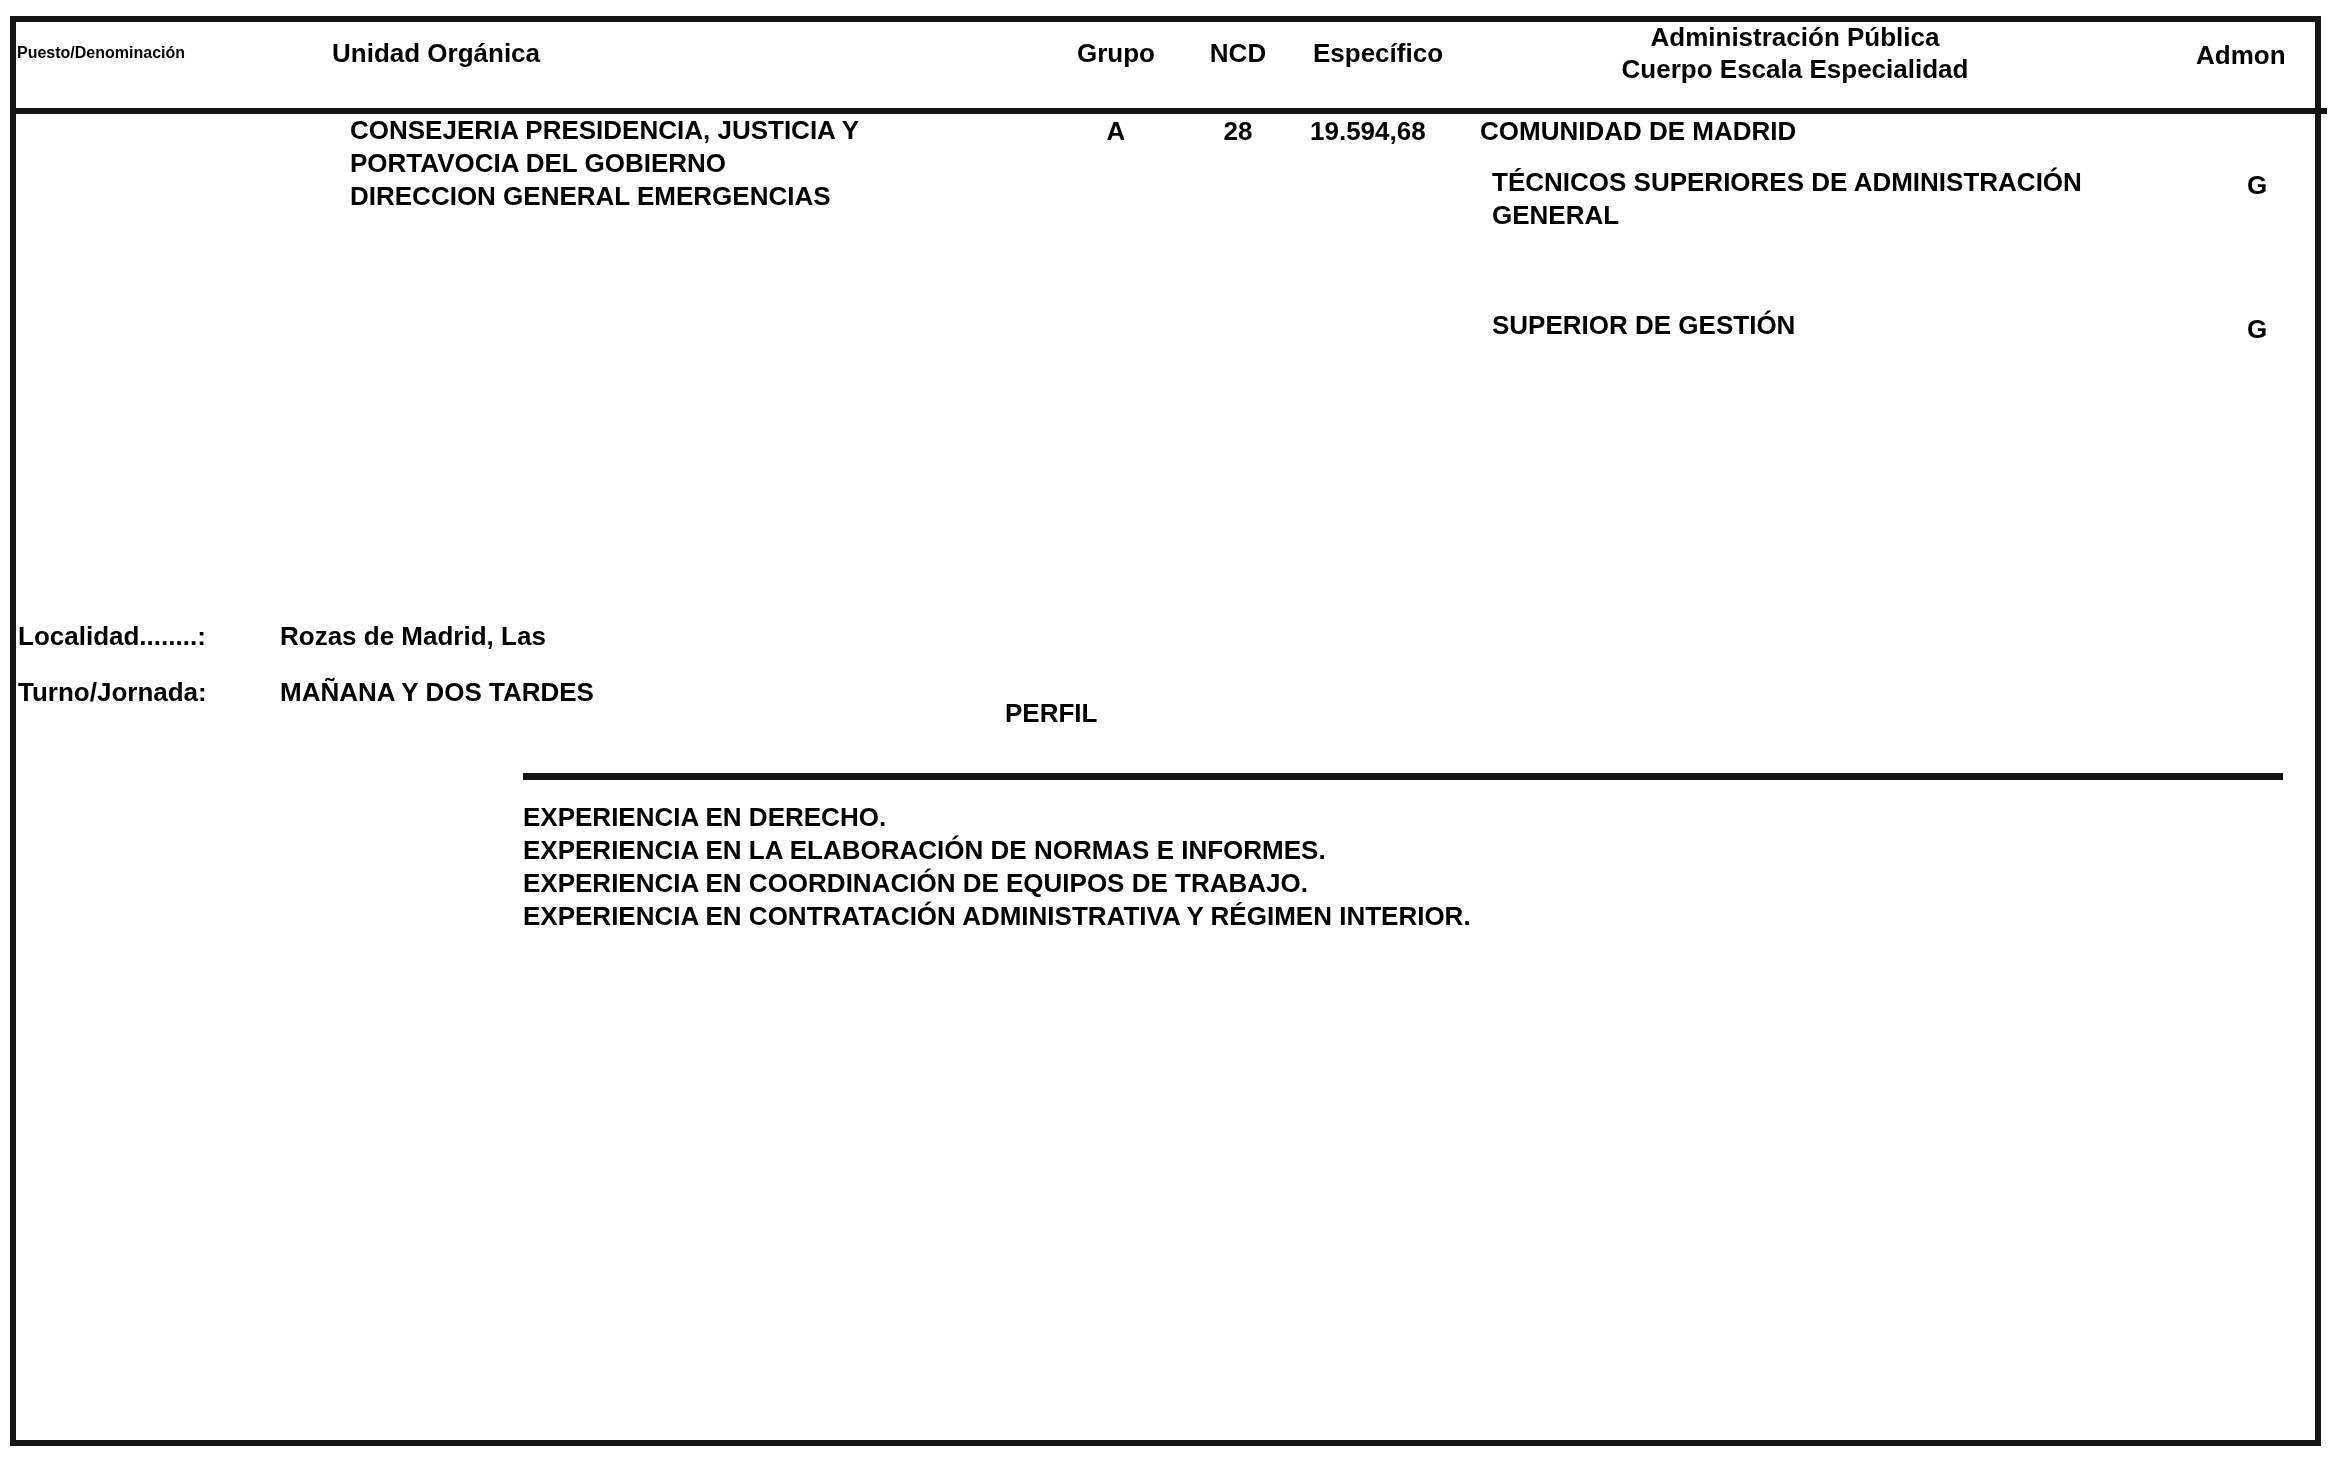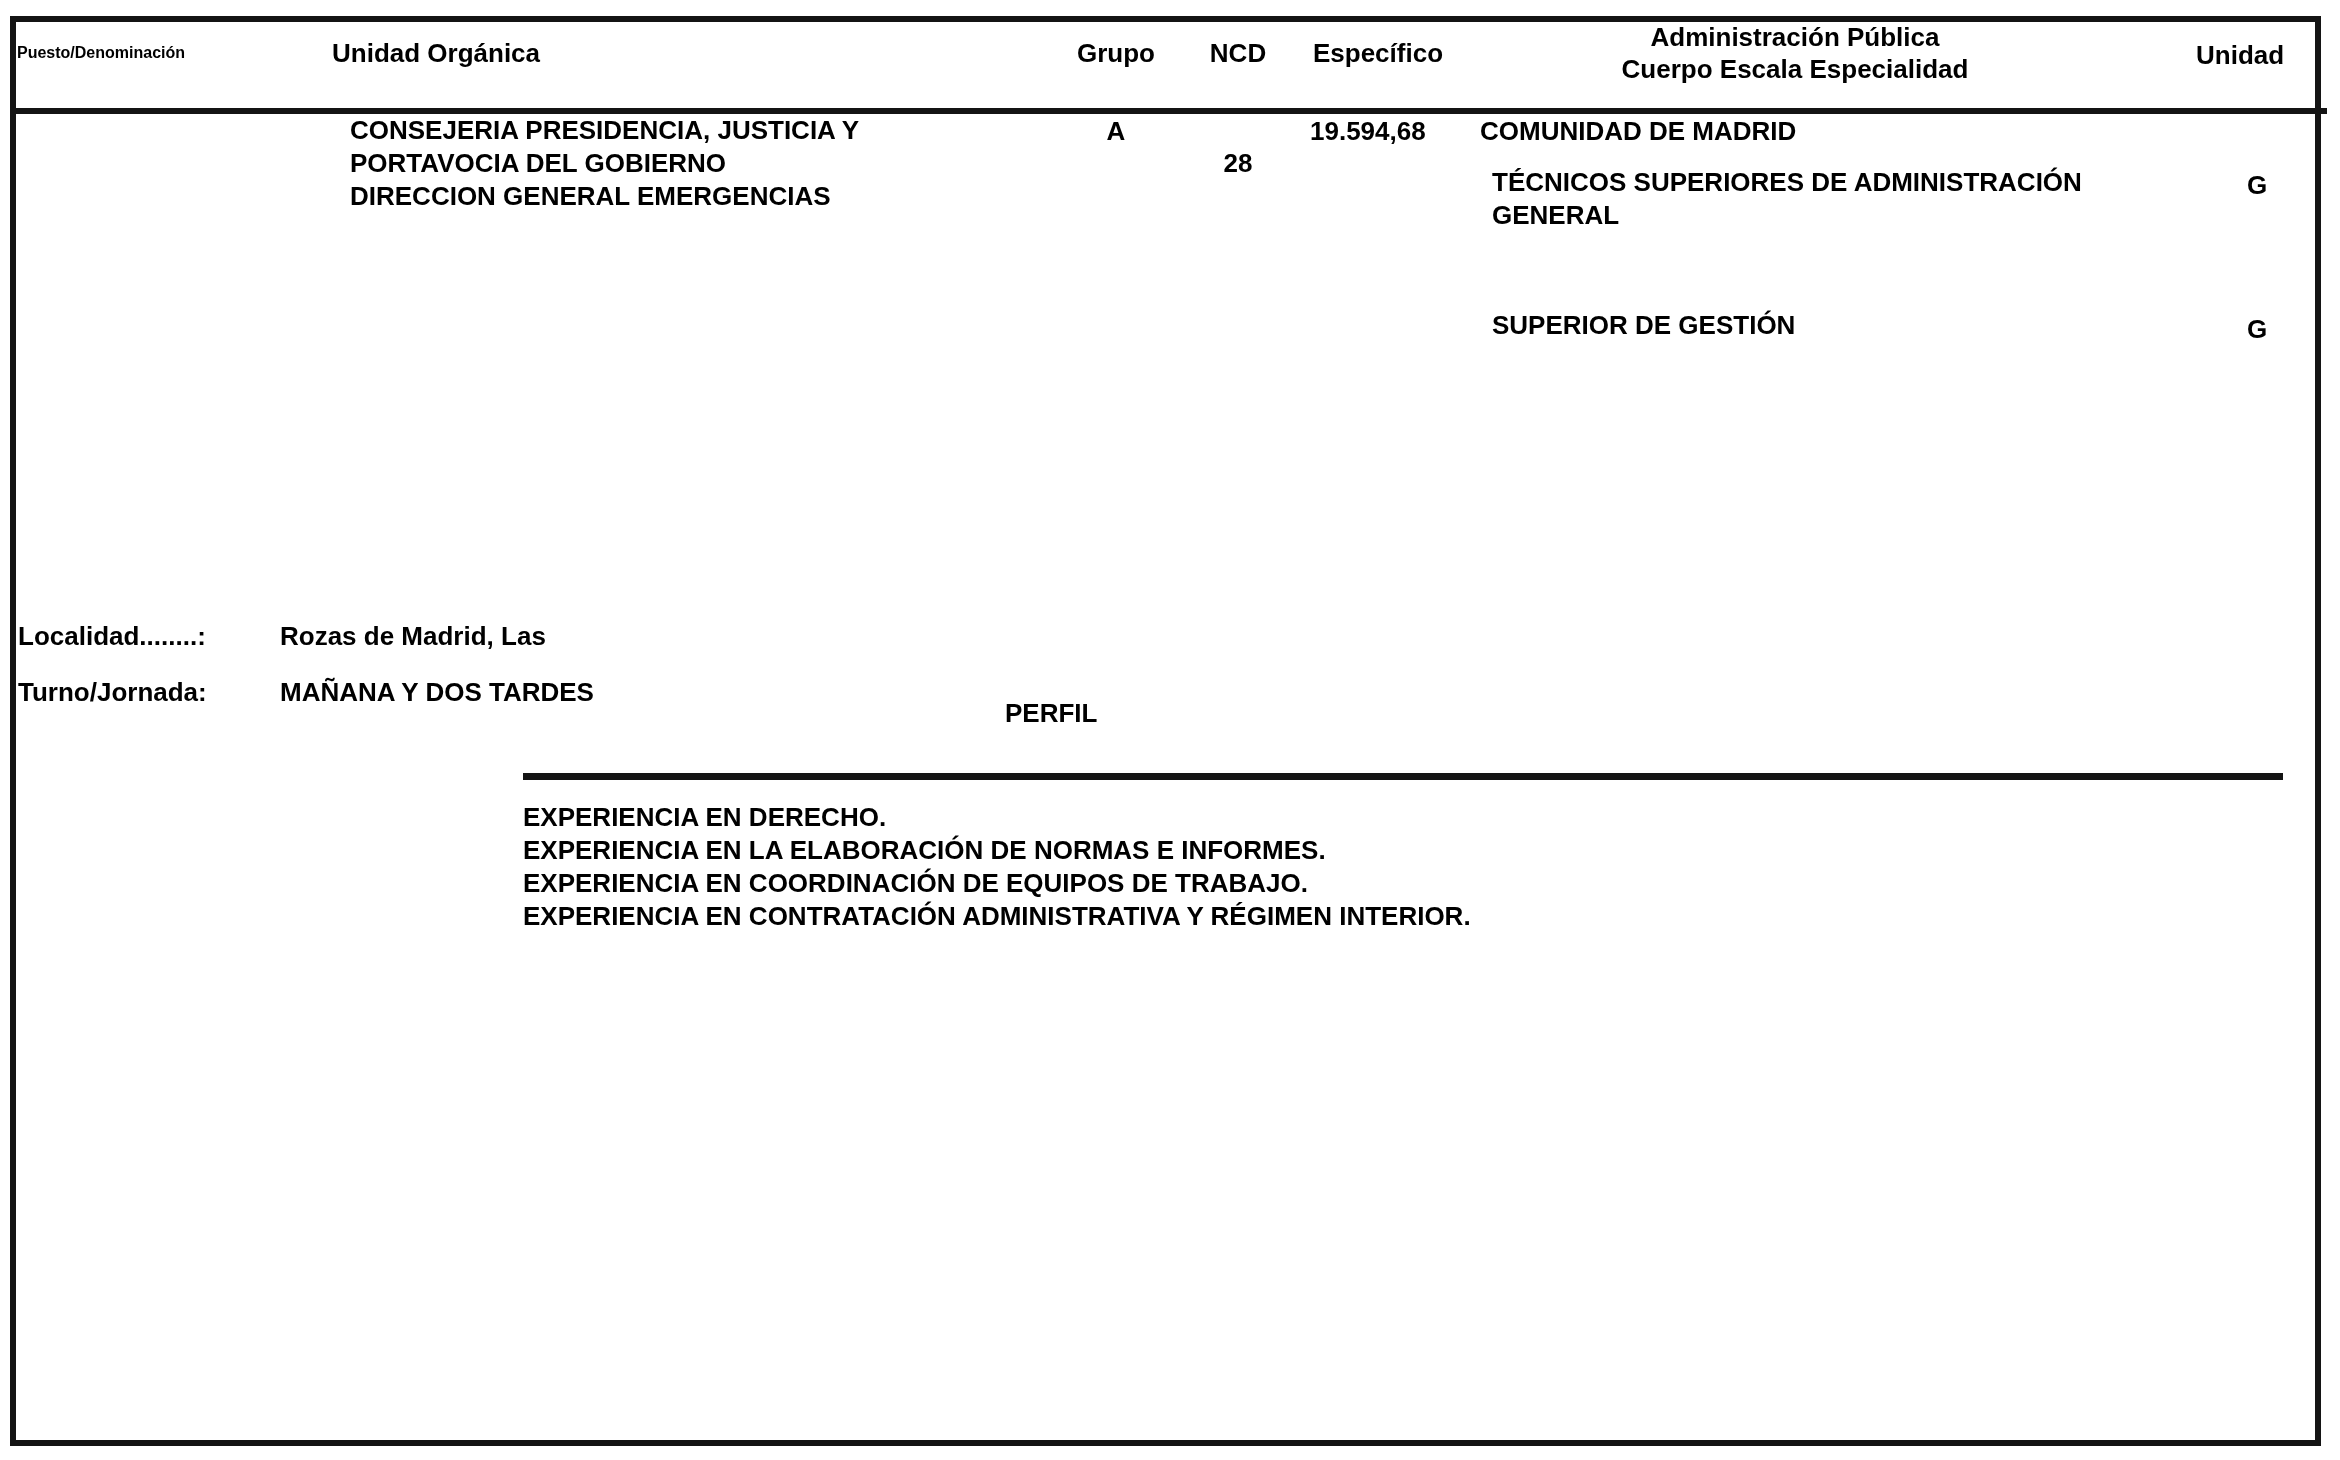--- a/index.html
+++ b/index.html
@@ -54,32 +54,32 @@
 
   <div class="t center" style="left:1198px; top:38px; width:80px;">NCD</div>
 
   <div class="t center" style="left:1303px; top:38px; width:150px;">Específico</div>
 
   <div class="t center block" style="left:1495px; top:21px; width:600px; line-height:32px;">
     <div>Administración Pública</div>
     <div class="pre">Cuerpo  Escala  Especialidad</div>
   </div>
 
-  <div class="t" style="left:2196px; top:40px;">Unidad</div>
+  <div class="t" style="left:2196px; top:40px;">Admon</div>
 
 
   <div class="t block lh33" style="left:350px; top:114px;">
     <div>CONSEJERIA PRESIDENCIA, JUSTICIA Y</div>
     <div>PORTAVOCIA DEL GOBIERNO</div>
     <div>DIRECCION GENERAL EMERGENCIAS</div>
   </div>
 
   <div class="t center" style="left:1066px; top:116px; width:100px;">A</div>
 
-  <div class="t center" style="left:1198px; top:116px; width:80px;margin-top:32px;">28</div>
+  <div class="t center" style="left:1198px; top:116px; width:80px;">28</div>
 
   <div class="t" style="left:1310px; top:116px;">19.594,68</div>
 
   <div class="t" style="left:1480px; top:116px;">COMUNIDAD DE MADRID</div>
 
   <div class="t block lh33" style="left:1492px; top:166px;">
     <div>TÉCNICOS SUPERIORES DE ADMINISTRACIÓN</div>
     <div>GENERAL</div>
   </div>
   <div class="t" style="left:2247px; top:170px;">G</div>

